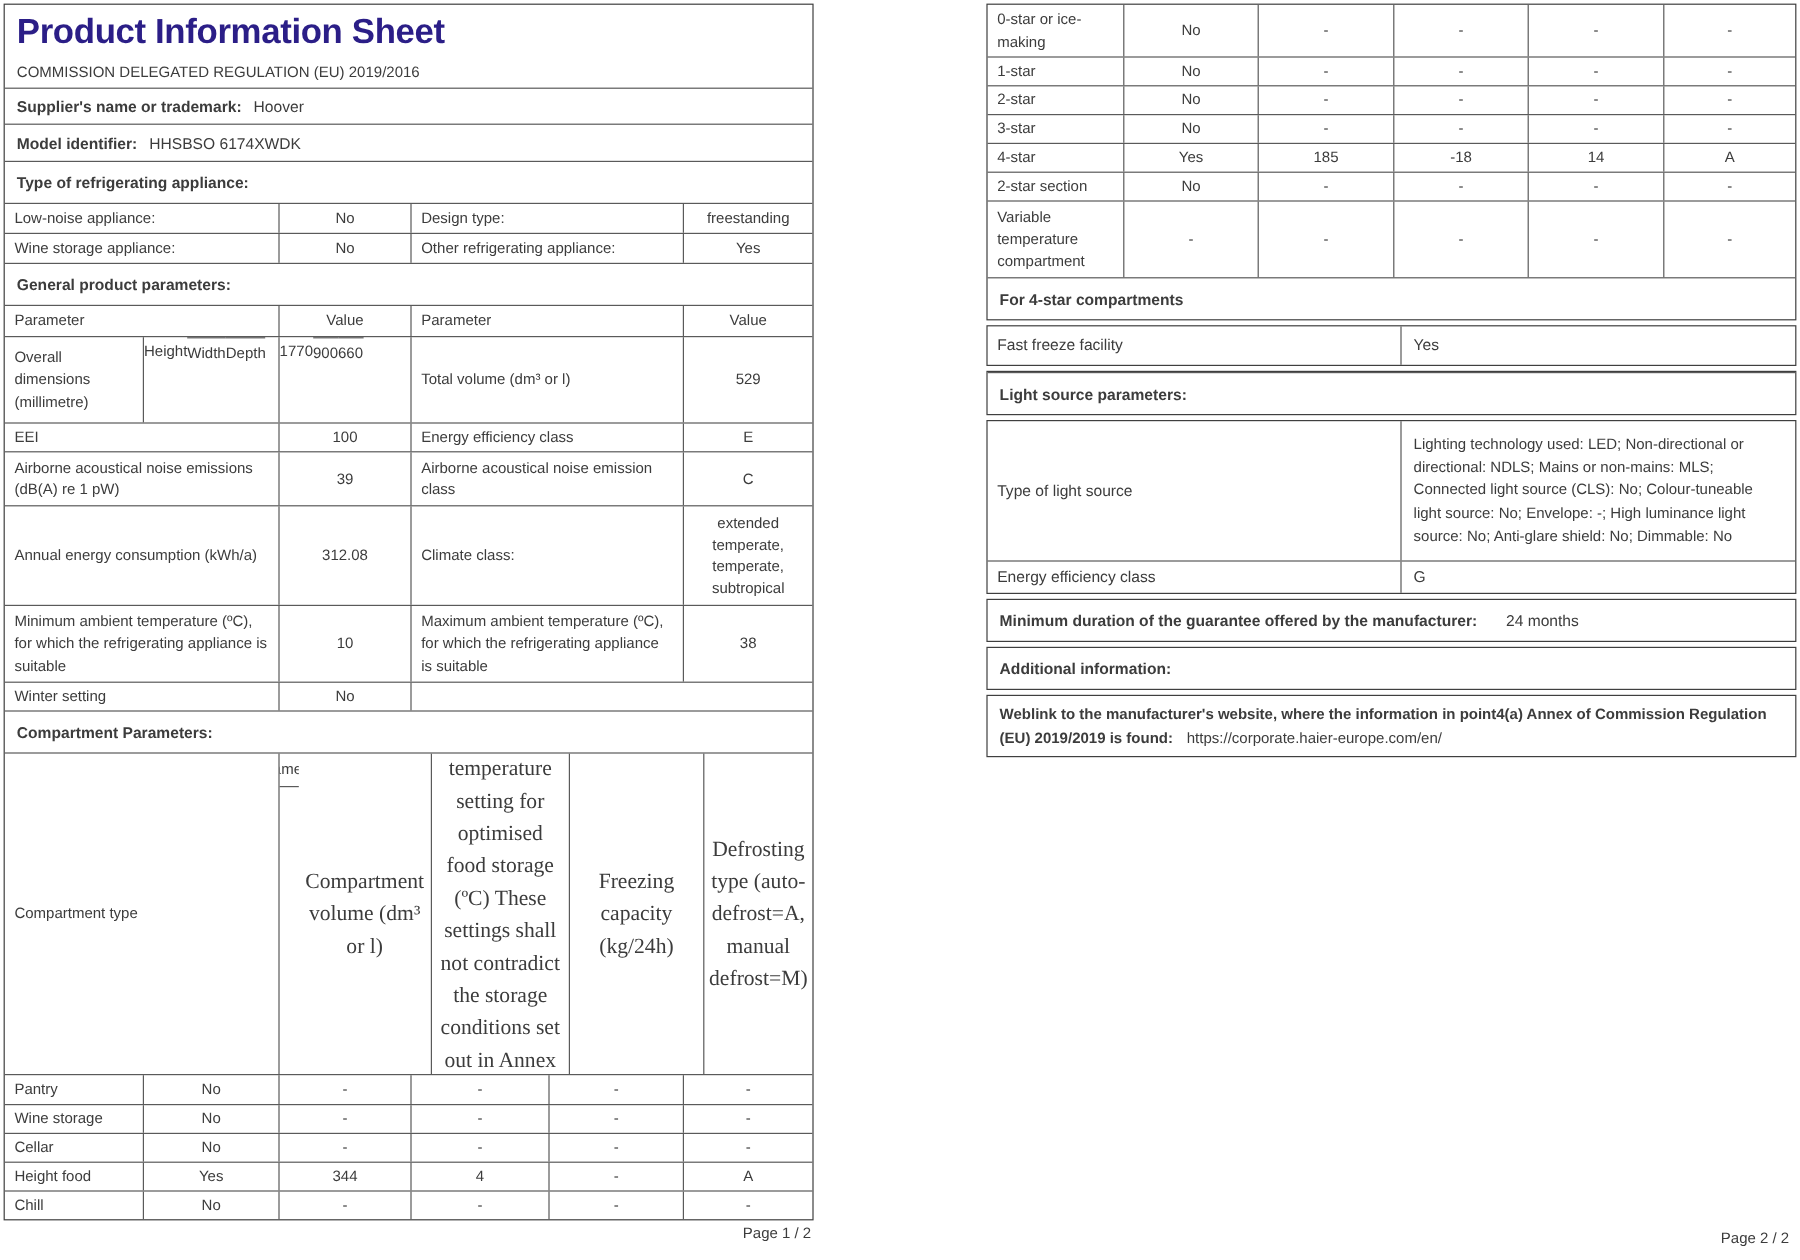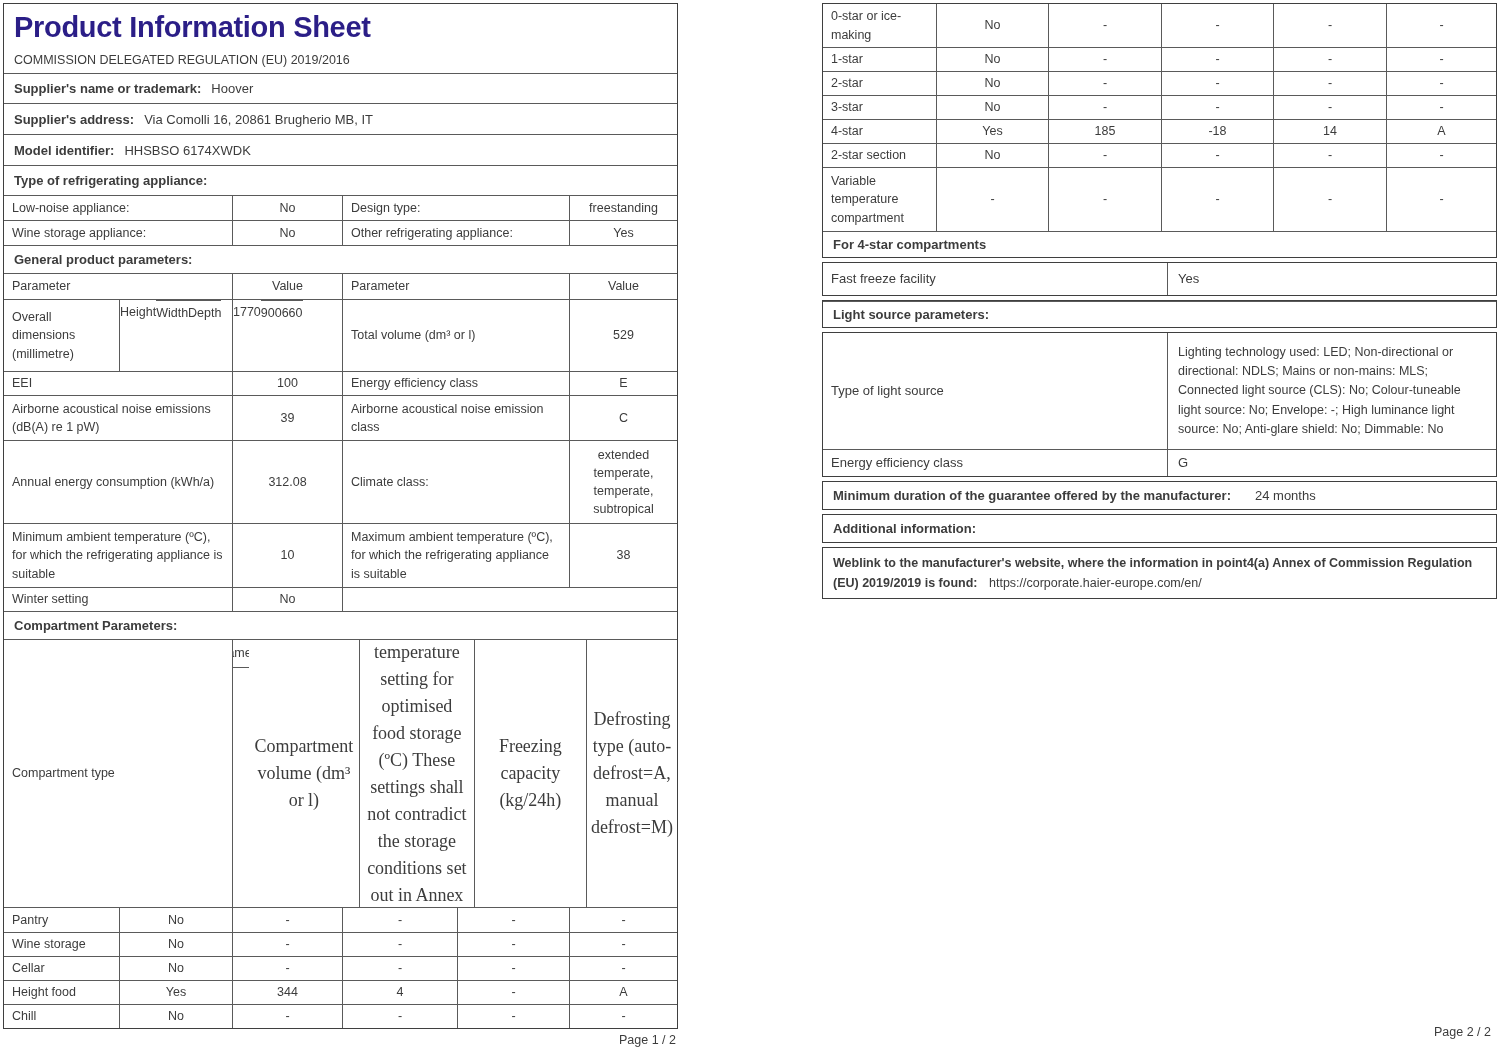--- a/index.html
+++ b/index.html
@@ -23,21 +23,21 @@
   .lab{padding:2px 8px;text-align:left;}
   .val{justify-content:center;text-align:center;padding:2px 4px;}
   .bl{border-left:1px solid var(--bc);}
   .fx{flex:1;min-width:0;}
   .w110{width:110px;}.w112{width:112px;}.w113{width:113px;}
   .w115{width:115px;}.w227{width:227px;}.w228{width:228px;}.w344{width:344px;}
   .col{display:flex;flex-direction:row;}
   .subc{height:24px;display:flex;align-items:center;justify-content:center;
     font-size:12.5px;}
   .subc + .subc{border-top:1px solid var(--bc);text-align:right;}
-  .headrow{display:flex;align-items:center;padding:4px 10px;font-weight:bold;
+  .headrow{display:flex;align-items:center;padding:17px 10px;font-weight:bold;
     font-size:13px;border-top:1px solid var(--bc);}
   .b{font-weight:bold;}
   .gap10{margin-left:24px;}
   
   .titleblock{padding:7px 10px 6px 10px;}
   .title{font-size:29px;font-weight:bold;color:var(--title);letter-spacing:-0.3px;}
   .subtitle{font-size:12.5px;margin-top:9px;}
   .inforow{display:flex;align-items:center;padding:0 10px;font-size:13px;
     border-top:1px solid var(--bc);}
   .inforow .b{margin-right:10px;}
@@ -55,24 +55,20 @@
     <div class="block titleblock">
       <div class="title">Product Information Sheet</div>
       <div class="subtitle">COMMISSION DELEGATED REGULATION (EU) 2019/2016</div>
     </div>
 
     <div class="inforow" style="height:30px">
       <span class="b">Supplier's name or trademark:</span>
       <span>Hoover</span>
     </div>
     <div class="inforow" style="height:31px">
-      <span class="b">Supplier's address:</span>
-      <span>Via Comolli 16, 20861 Brugherio MB, IT</span>
-    </div>
-    <div class="inforow" style="height:31px">
       <span class="b">Model identifier:</span>
       <span>HHSBSO 6174XWDK</span>
     </div>
 
     <div class="headrow" style="height:30px">Type of refrigerating appliance:</div>
 
     <div class="r" style="height:25px">
       <div class="c w228 lab">Low-noise appliance:</div>
       <div class="c w110 val bl">No</div>
       <div class="c w227 lab bl">Design type:</div>

